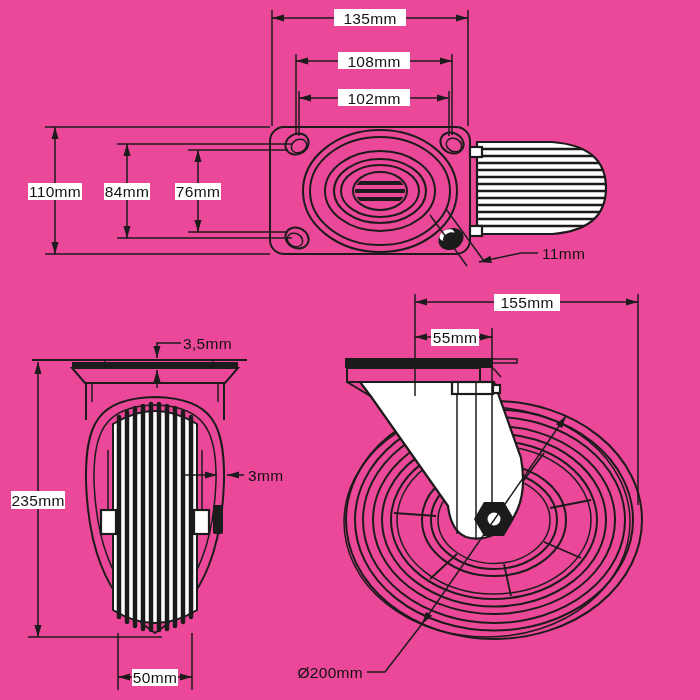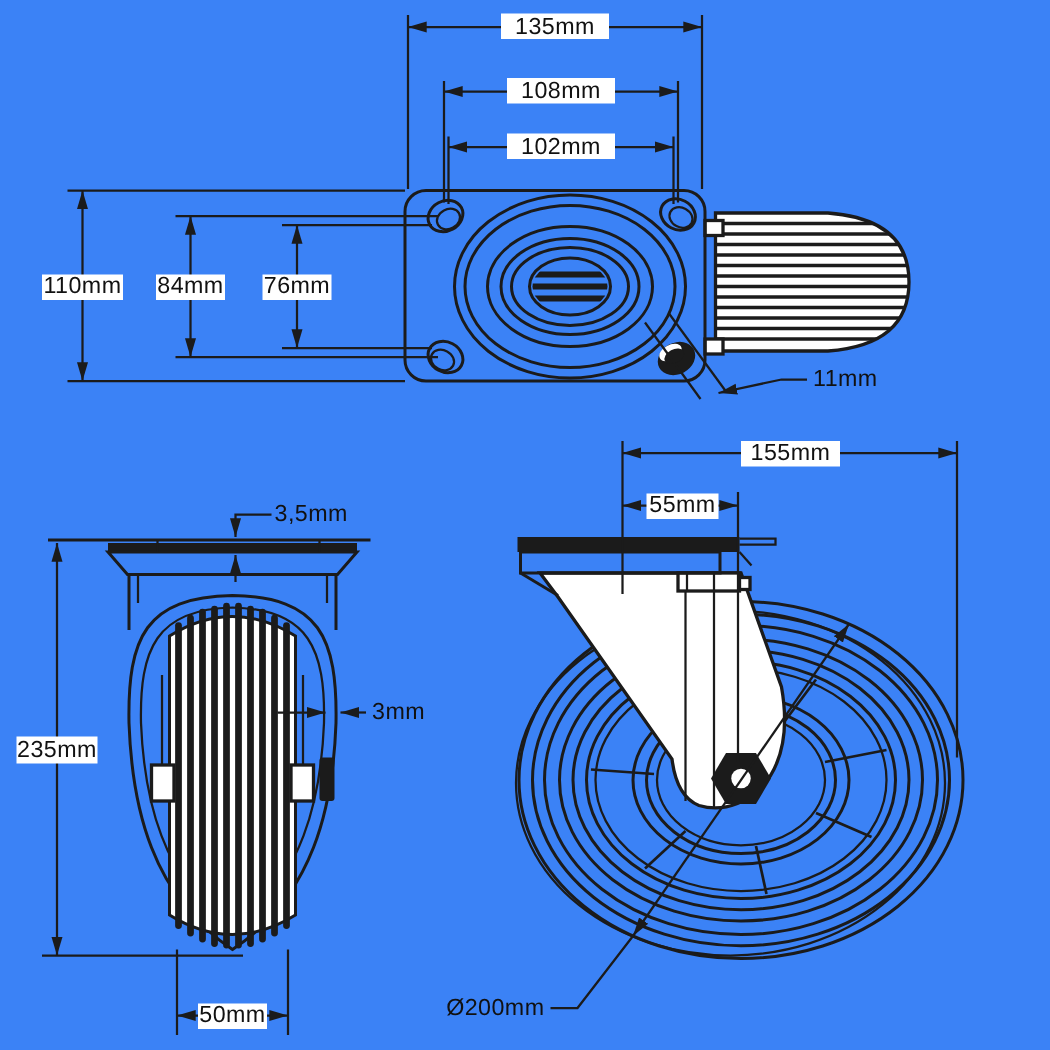--- a/index.html
+++ b/index.html
@@ -1,16 +1,16 @@
 <!DOCTYPE html>
 <html><head>
 <meta charset="utf-8">
 <style>
   html,body{margin:0;padding:0;background:#ffffff;}
-  .stage{width:700px;height:700px;position:relative;background:#3b82f6;}
+  .stage{width:700px;height:700px;position:relative;background:#ec4899;}
   svg{display:block;}
   .ln{stroke:#1b1b1b;fill:none;stroke-width:2;}
   .thin{stroke:#1b1b1b;fill:none;stroke-width:1.5;}
   .dimln{stroke:#1b1b1b;fill:none;stroke-width:1.5;}
   .dark{fill:#1b1b1b;stroke:none;}
   .wfill{fill:#ffffff;stroke:#1b1b1b;stroke-width:2.2;}
   .dim{font-family:"Liberation Sans", sans-serif;font-size:15.5px;fill:#111;letter-spacing:.3px;}
   .mask{fill:#ffffff;stroke:none;}
 </style>
 </head>

